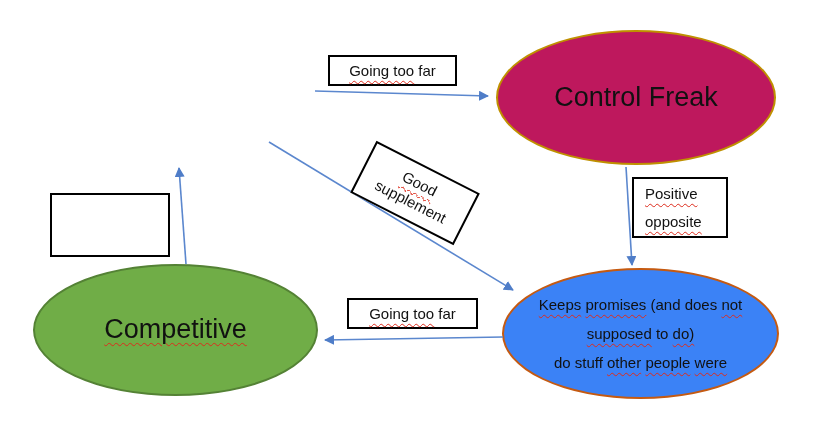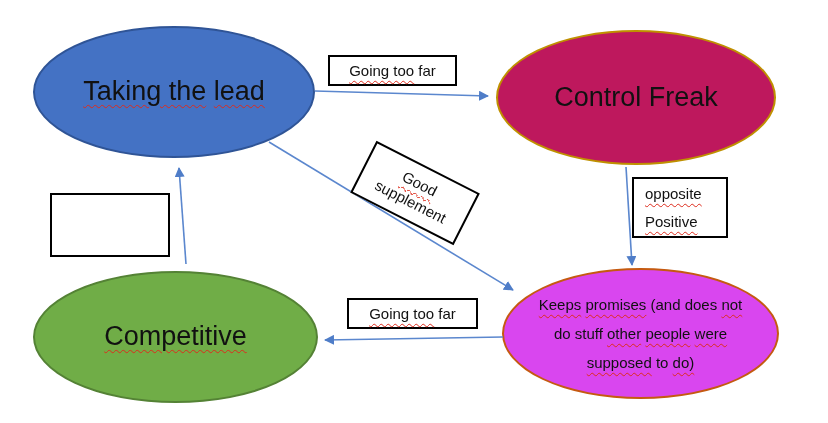--- a/index.html
+++ b/index.html
@@ -7,22 +7,22 @@
     position:relative;width:828px;height:423px;background:#fff;overflow:hidden;
     font-family:"Liberation Sans","DejaVu Sans",sans-serif;color:#111;
   }
   .node{
     position:absolute;border-radius:50%;display:flex;align-items:center;justify-content:center;
     text-align:center;box-sizing:border-box;
   }
   .node-big{font-size:27px;line-height:1.15;}
   .node-lead{left:33px;top:26px;width:282px;height:132px;background:#4472c4;border:2.5px solid #2f5496;}
   .node-freak{left:496px;top:30px;width:280px;height:135px;background:#be185d;border:2.5px solid #bf9000;}
-  .node-comp{left:33px;top:271px;width:285px;height:132px;background:#70ad47;border:2.5px solid #548235;}
-  .node-promises{left:502px;top:268px;width:277px;height:131px;background:#d946ef;border:2.5px solid #c55a11;
+  .node-comp{left:33px;top:264px;width:285px;height:132px;background:#70ad47;border:2.5px solid #548235;}
+  .node-promises{left:502px;top:268px;width:277px;height:131px;background:#3b82f6;border:2.5px solid #c55a11;
     font-size:15px;flex-direction:column;}
   .node-promises .tline{line-height:29px;white-space:nowrap;}
   .lblbox{
     position:absolute;background:#fff;border:2px solid #000;box-sizing:border-box;
     font-size:15px;display:flex;flex-direction:column;justify-content:center;
   }
   .lbl-center{align-items:center;text-align:center;}
   .lbl-left{align-items:flex-start;text-align:left;padding-left:11px;}
   .box-goingtop{left:328px;top:55px;width:129px;height:31px;}
   .box-goingbottom{left:347px;top:298px;width:131px;height:31px;}
@@ -37,52 +37,46 @@
     text-decoration-color:#dd2b1c;text-decoration-thickness:1px;text-underline-offset:4px;
   }
   svg.arrows{position:absolute;left:0;top:0;pointer-events:none;}
   svg.arrows line{pointer-events:stroke;}
 </style>
 </head>
 <body>
 
 <div class="canvas">
 
-  <div class="node node-big node-lead">
-    <span>
-      <span class="wavy">Taking the</span>
-      <span class="wavy">lead</span>
-    </span>
-  </div>
 
   <div class="node node-big node-freak">
     <span>Control Freak</span>
   </div>
 
   <div class="node node-big node-comp">
     <span class="wavy">Competitive</span>
   </div>
 
   <div class="node node-promises">
     <div class="tline">
       <span class="wavy">Keeps</span>
       <span class="wavy">promises</span>
       <span>(and does</span>
       <span class="wavy">not</span>
     </div>
     <div class="tline">
+      <span class="wavy">supposed</span>
+      <span>to</span>
+      <span class="wavy">do)</span>
+    </div>
+    <div class="tline">
       <span>do stuff</span>
       <span class="wavy">other</span>
       <span class="wavy">people</span>
       <span class="wavy">were</span>
-    </div>
-    <div class="tline">
-      <span class="wavy">supposed</span>
-      <span>to</span>
-      <span class="wavy">do)</span>
     </div>
   </div>
 
   <svg class="arrows" width="828" height="423" viewBox="0 0 828 423">
     <defs>
       <marker id="ah" markerWidth="12" markerHeight="10" refX="9" refY="5" orient="auto" markerUnits="userSpaceOnUse">
         <path d="M0,0 L10,5 L0,10 z" fill="#4f7dc8"></path>
       </marker>
     </defs>
     <line x1="315" y1="91" x2="488" y2="96" stroke="#5b87ce" stroke-width="1.6" marker-end="url(#ah)"></line>
@@ -106,24 +100,24 @@
     <div class="tline">
       <span>supplement</span>
     </div>
   </div>
 
   <div class="lblbox lbl-left box-exp">
   </div>
 
   <div class="lblbox lbl-left box-pos">
     <div class="tline">
-      <span class="wavy">opposite</span>
+      <span class="wavy">Positive</span>
     </div>
     <div class="tline">
-      <span class="wavy">Positive</span>
+      <span class="wavy">opposite</span>
     </div>
   </div>
 
   <div class="lblbox lbl-center box-goingbottom">
     <div class="tline">
       <span class="wavy">Going too</span>
       <span>far</span>
     </div>
   </div>
 

